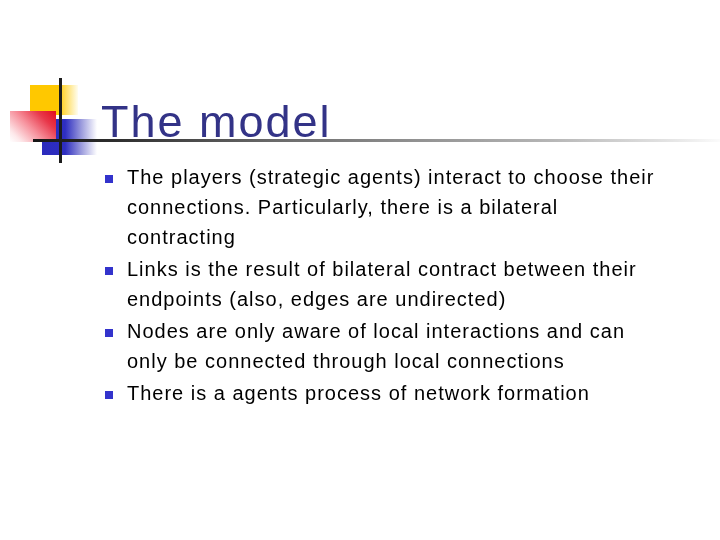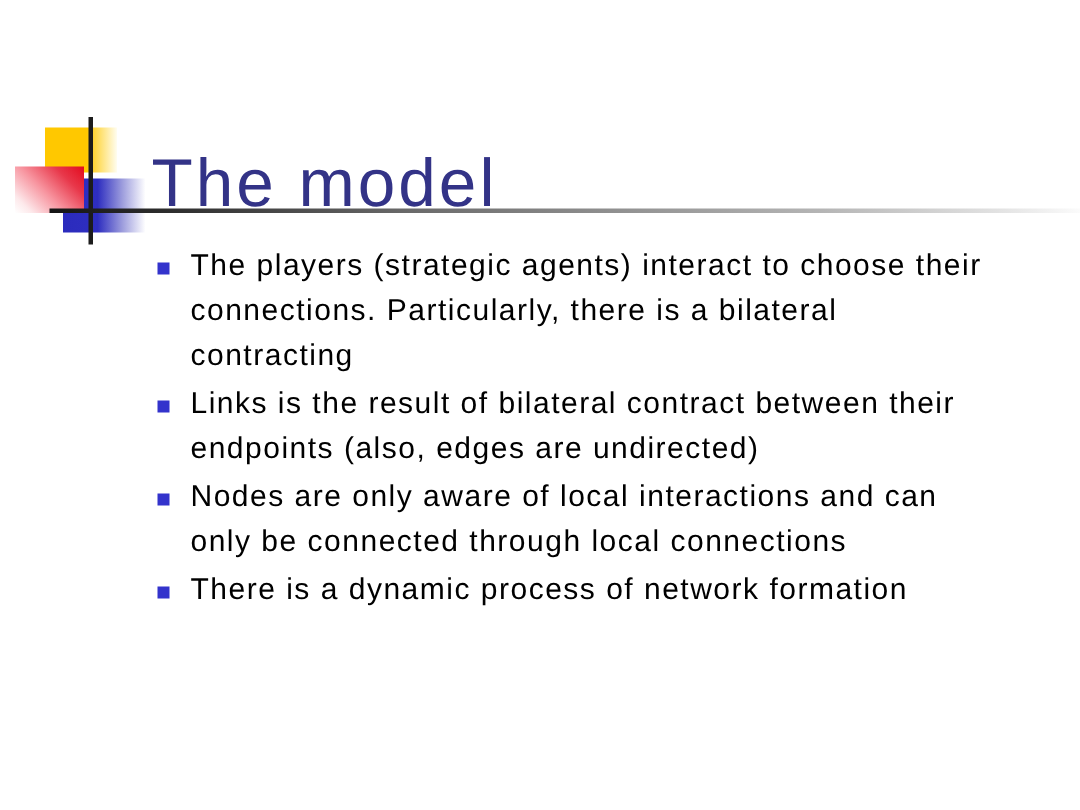--- a/index.html
+++ b/index.html
@@ -113,17 +113,17 @@
       <span class="bullet-text">Links is the result of bilateral contract between their
 endpoints (also, edges are undirected)</span>
     </li>
     <li>
       <span class="bullet-marker"></span>
       <span class="bullet-text">Nodes are only aware of local interactions and can
 only be connected through local connections</span>
     </li>
     <li>
       <span class="bullet-marker"></span>
-      <span class="bullet-text">There is a dynamic process of network formation</span>
+      <span class="bullet-text">There is a agents process of network formation</span>
     </li>
   </ul>
 
 </div>
 
 </body></html>

